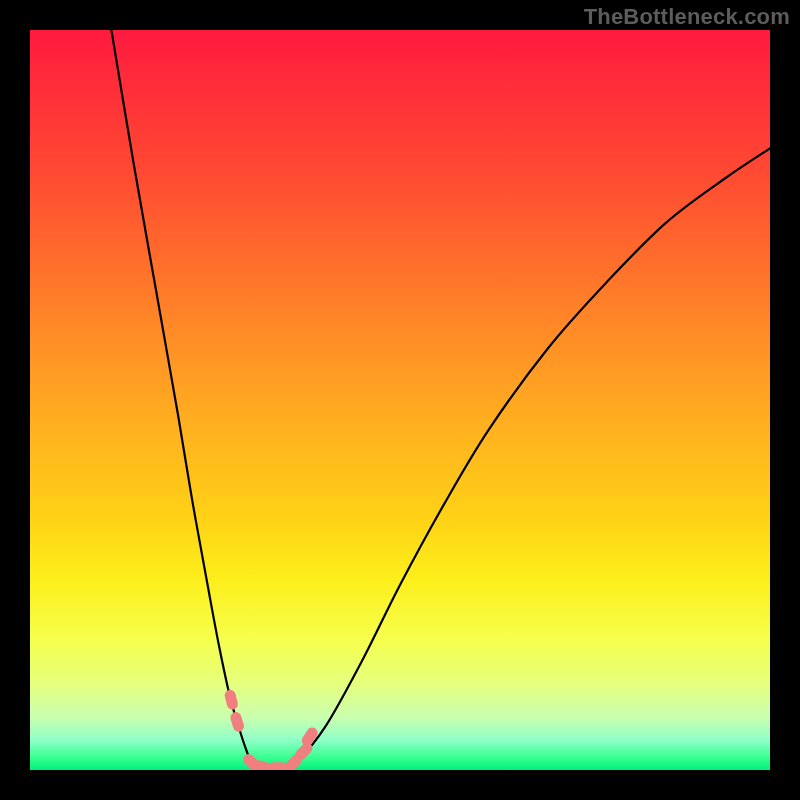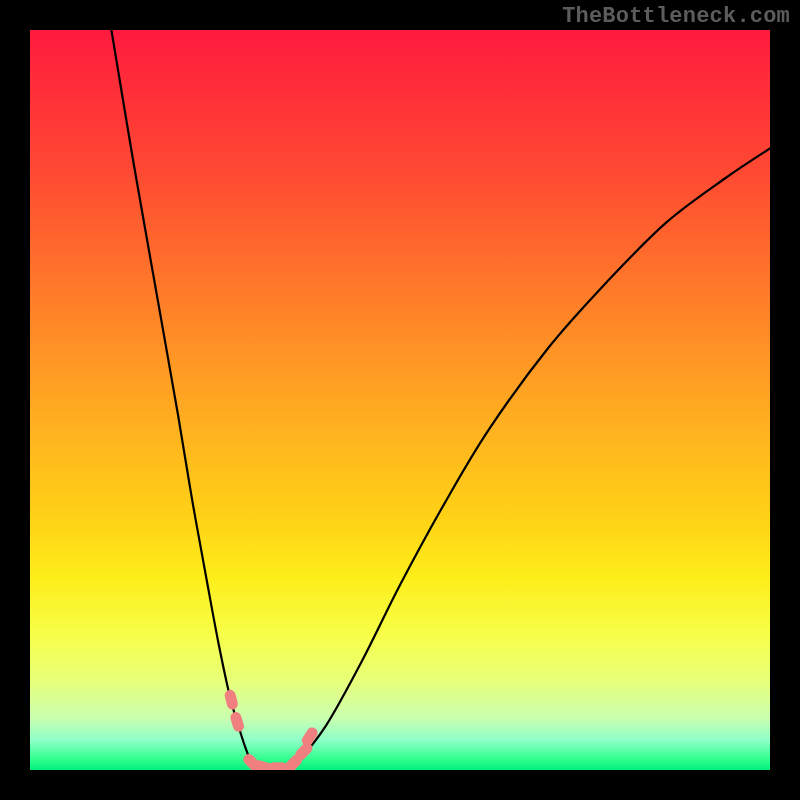--- a/index.html
+++ b/index.html
@@ -19,21 +19,20 @@
   }
   .watermark {
     position: absolute;
     top: 4px;
     right: 10px;
     font-size: 22px;
     font-weight: 600;
     color: #5c5c5c;
     letter-spacing: 0.2px;
     user-select: none;
-    font-family: Liberation Mono, monospace;
   }
   .plot-area {
     position: absolute;
     left: 30px;
     top: 30px;
     width: 740px;
     height: 740px;
     overflow: hidden;
   }
   .gradient {

